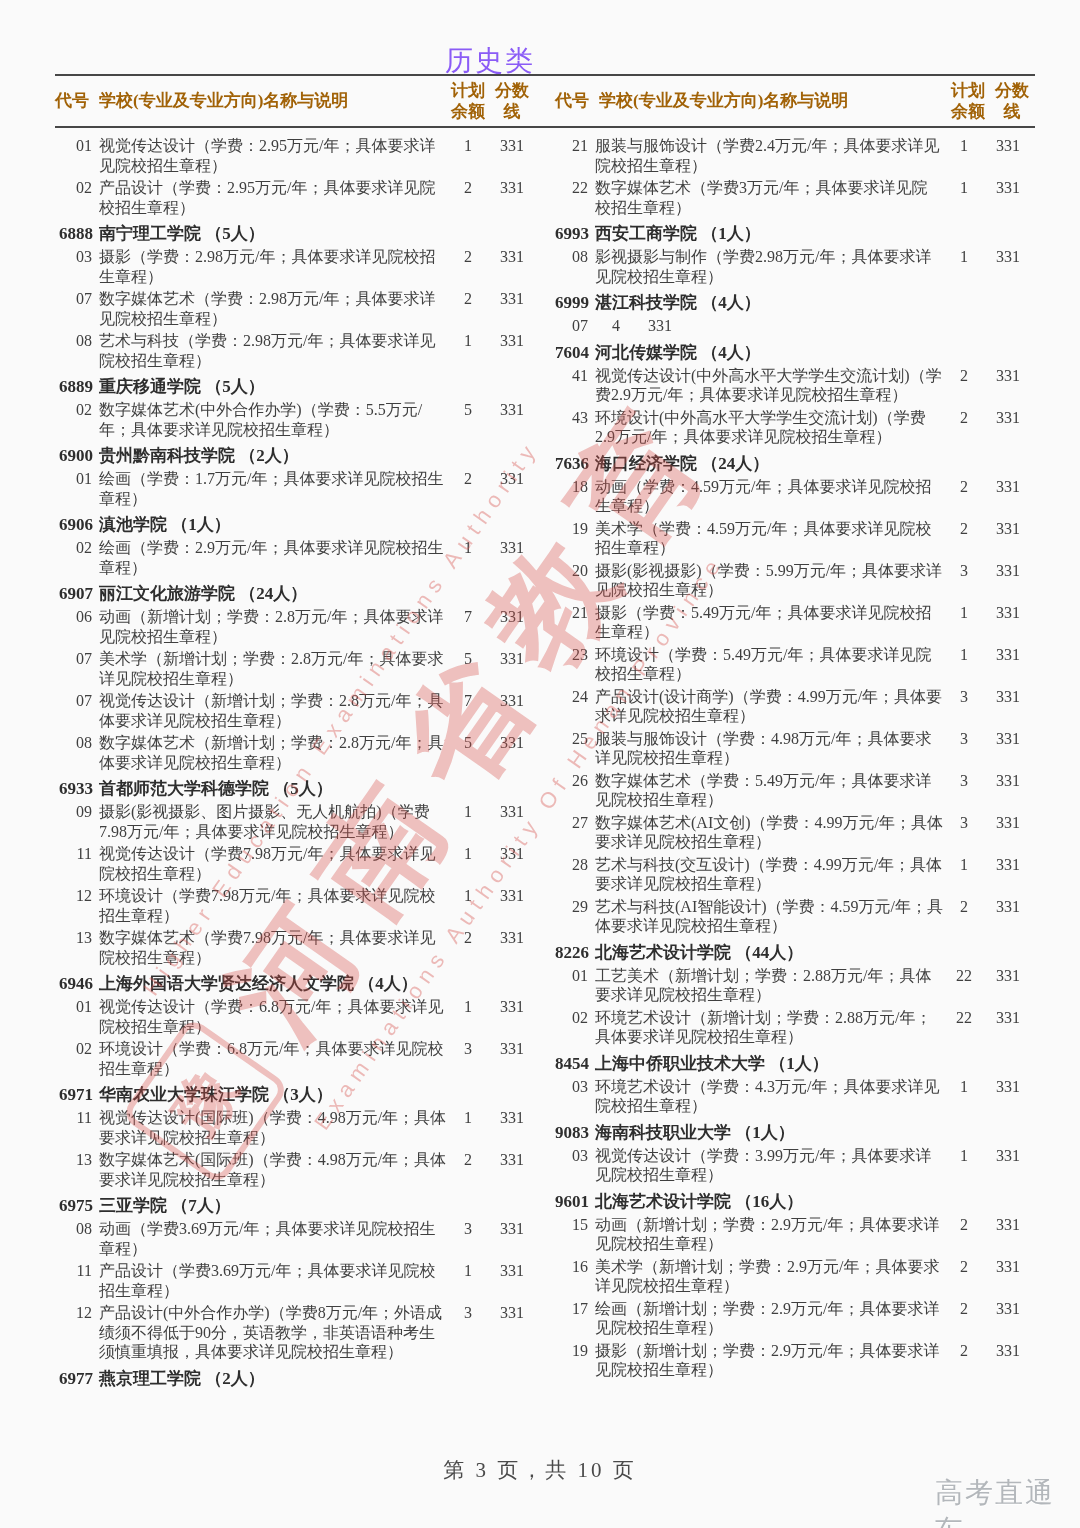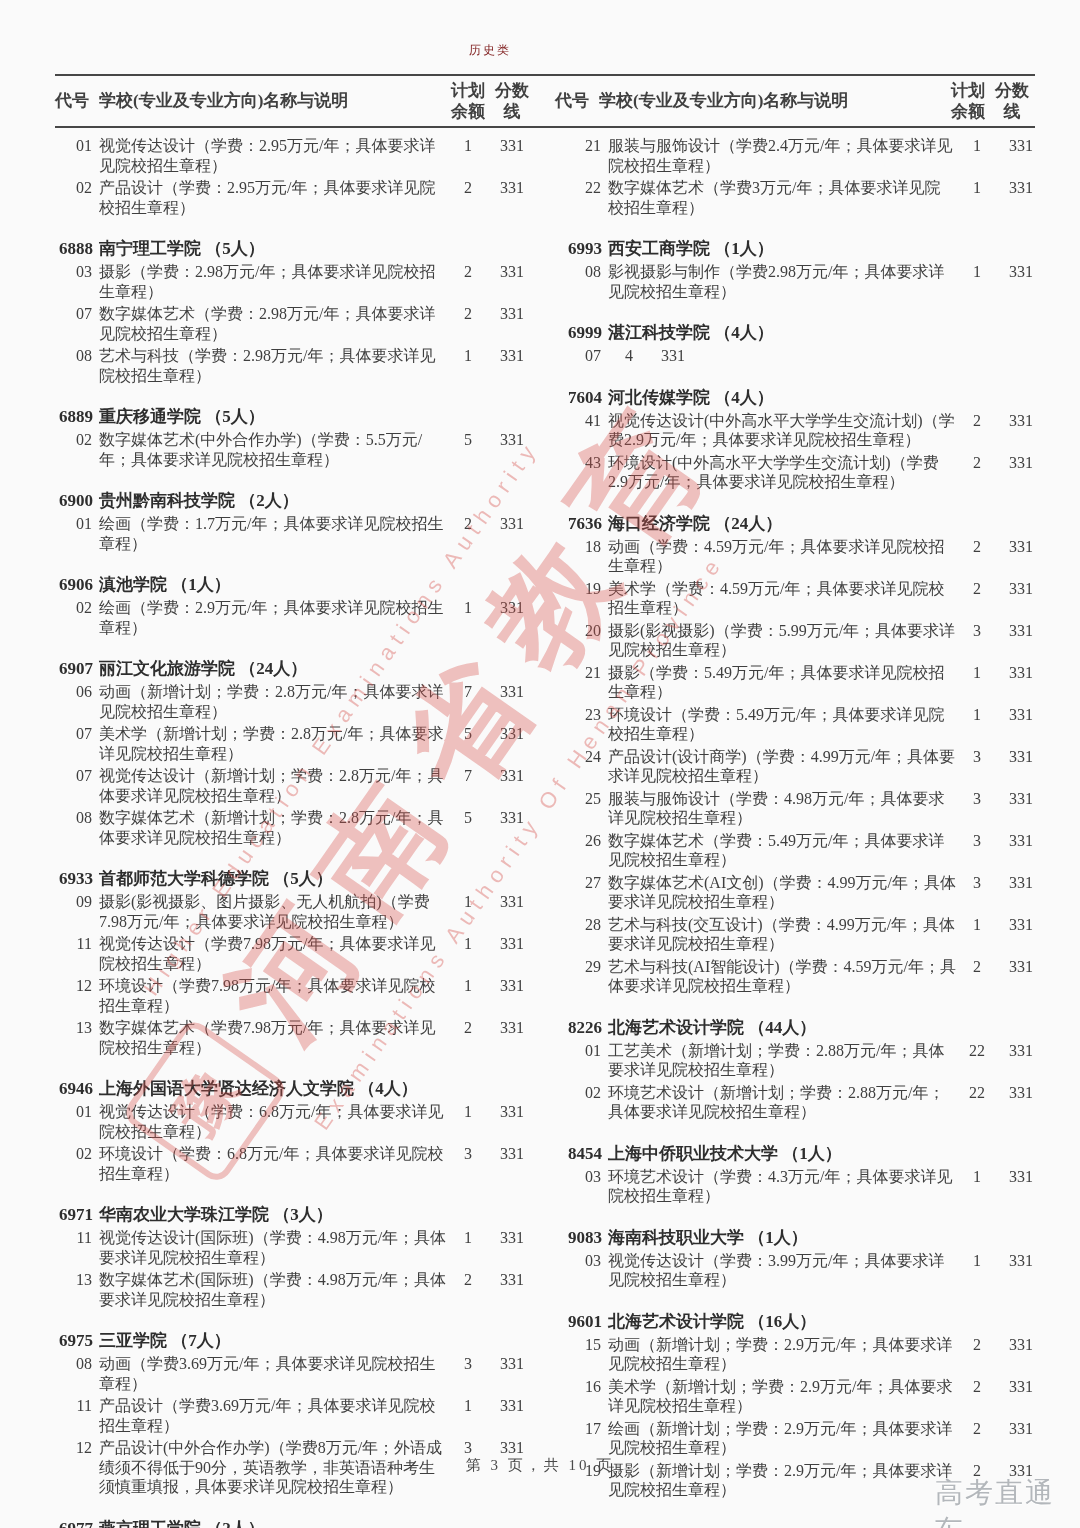--- a/index.html
+++ b/index.html
@@ -5,50 +5,50 @@
   html,body{margin:0;padding:0;}
   body{
     width:1080px;height:1528px;position:relative;overflow:hidden;
     background:#fafafa;
     font-family:"Liberation Serif","DejaVu Serif",serif;
     color:#3f3f3f;
   }
   .page{position:absolute;inset:0;}
   .doc-title{
     position:absolute;top:42px;left:0;width:980px;
-    text-align:center;font-size:12px;letter-spacing:2px;color:#7f1d1d;
+    text-align:center;font-size:28px;letter-spacing:2px;color:#8b5cf6;
   }
   .rule{position:absolute;left:55px;width:980px;height:0;border-top:2px solid #474747;}
   .rule-top{top:74px;}
   .rule-mid{top:126px;}
   .thead{
     position:absolute;top:80px;left:55px;width:980px;height:46px;
-    display:flex;font-weight:bold;color:#404040;font-size:17px;
+    display:flex;font-weight:bold;color:#a16207;font-size:17px;
   }
   .thead-group{display:flex;width:480px;}
   .thead-group.right{margin-left:20px;}
   .th-code{width:44px;text-align:left;padding-top:9px;flex:none;}
   .th-name{flex:1;padding-top:9px;}
   .th-plan,.th-score{width:42px;flex:none;text-align:center;line-height:21px;padding-top:0;}
   .th-score{width:46px;}
   .col{
     position:absolute;top:136px;width:480px;font-size:16px;line-height:19.5px;
   }
   .col-left{left:55px;}
-  .col-right{left:564px;}
+  .col-right{left:551px;}
   .row{display:flex;margin-bottom:3px;}
   .row .code{width:44px;flex:none;text-align:right;padding-right:7px;box-sizing:border-box;}
   .row .name{flex:1;}
   .row .plan{width:42px;flex:none;text-align:center;}
   .row .score{width:46px;flex:none;text-align:center;}
-  .row.school{font-weight:bold;font-size:17px;line-height:21px;margin:21px 0 3px;color:#2e2e2e;justify-content:center;}
+  .row.school{font-weight:bold;font-size:17px;line-height:21px;margin:6px 0 3px;color:#2e2e2e;justify-content:center;}
   .row.school .code{padding-right:6px;}
   .footer-page{
     position:absolute;top:1456px;left:0;width:1080px;text-align:center;
-    font-size:15px;letter-spacing:3px;color:#4a4a4a;
+    font-size:21px;letter-spacing:3px;color:#4a4a4a;
   }
   .brand{
     position:absolute;top:1474px;left:935px;font-size:28px;letter-spacing:2px;
     color:#b3b7bb;font-family:"Liberation Sans","DejaVu Sans",sans-serif;
     text-shadow:0 1px 0 #fff;
   }
   .watermark{
     position:absolute;left:430px;top:780px;width:1400px;height:400px;
     transform:translate(-50%,-50%) rotate(-55deg);
     display:flex;flex-direction:column;align-items:center;justify-content:center;

